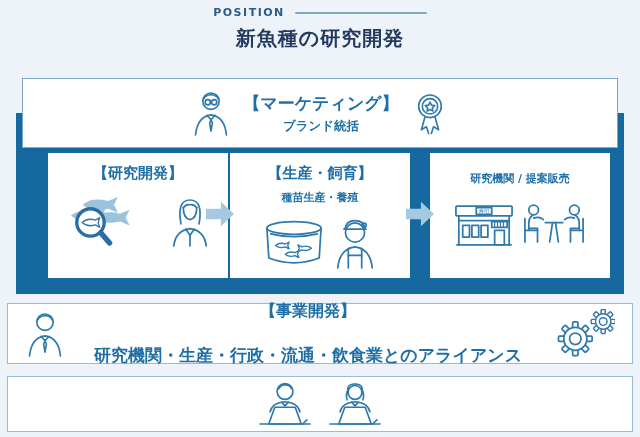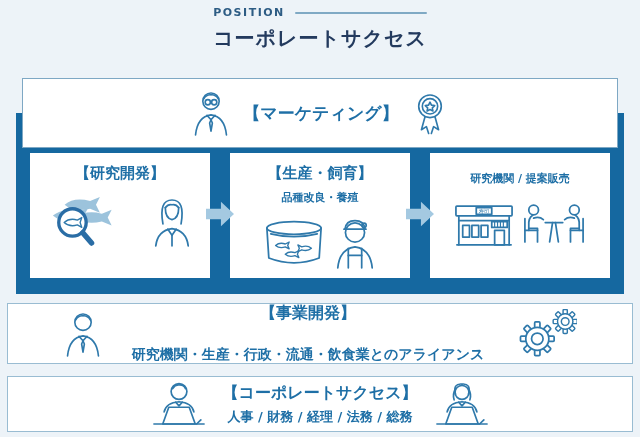--- a/index.html
+++ b/index.html
@@ -26,21 +26,21 @@
     display:flex;align-items:center;justify-content:center;gap:12px;
   }
   .dark-frame{
     position:absolute;left:16px;top:113px;width:608px;height:181px;
     background:#1568a0;z-index:1;
   }
   .process-box{
     position:absolute;top:153px;width:180px;height:125px;z-index:2;
     text-align:center;padding-top:11px;
   }
-  .process-box.b1{left:30px;}
+  .process-box.b1{left:48px;}
   .process-box.b2{left:230px;font-family:Liberation Serif, serif;}
   .process-box.b3{left:430px;}
   .flow-arrow{position:absolute;top:201px;width:28px;height:26px;z-index:4;}
   .flow-arrow.a1{left:206px;}
   .flow-arrow.a2{left:406px;}
 
   .band-box{
     position:absolute;left:7px;width:626px;
     border:1px solid #99bcd2;z-index:2;
     display:flex;align-items:center;justify-content:center;
@@ -49,55 +49,56 @@
   .corp-box{top:376px;height:56px;gap:18px;}
 
   
   .blue-title{color:#1e6fa6;font-weight:700;}
   .blue-sub{color:#1e6fa6;font-weight:700;}
   .marketing-box .blue-title{font-size:17px;}
   .marketing-box .blue-sub{font-size:12.5px;margin-top:3px;text-align:center;}
   .process-box .blue-title{font-size:15px;}
   .process-box .blue-sub{font-size:11px;margin-top:7px;}
   .bizdev-box .blue-title{font-size:16px;text-align:center;}
-  .bizdev-box .blue-sub{font-size:14px;margin-top:22px;text-align:center;}
+  .bizdev-box .blue-sub{font-size:17px;margin-top:22px;text-align:center;}
   .corp-box .blue-title{font-size:16px;text-align:center;}
   .corp-box .blue-sub{font-size:13px;margin-top:4px;text-align:center;}
 
   .icon-row{display:flex;align-items:center;justify-content:center;gap:8px;margin-top:7px;height:62px;}
 
   svg.icon{stroke:#2f79ab;fill:none;stroke-width:1.8;stroke-linecap:round;stroke-linejoin:round;}
   svg.icon text{stroke:none;}
 </style>
 </head>
 <body>
 
 <div class="canvas">
 
   <div class="header">
     <div class="eyebrow-row">
       <span class="eyebrow">POSITION</span>
       <span class="eyebrow-line"></span>
     </div>
-    <div class="page-title">コーポレートサクセス</div>
+    <div class="page-title">新魚種の研究開発</div>
   </div>
 
   <div class="white-box marketing-box">
     <svg class="icon" width="40" height="48" viewBox="0 0 44 52">
       <circle cx="22" cy="13" r="9"></circle>
       <path d="M14 10.5 Q17 5.5 22 6 Q27 5.5 30 10.5"></path>
       <circle cx="18.5" cy="14.2" r="2.9"></circle>
       <circle cx="25.5" cy="14.2" r="2.9"></circle>
       <path d="M21.4 13.8 H22.6"></path>
       <path d="M5 50 Q7 30 22 28 Q37 30 39 50"></path>
       <path d="M17.5 28.5 L22 33.5 L26.5 28.5"></path>
       <path d="M22 33.5 L20.5 37 L22 46 L23.5 37 Z"></path>
     </svg>
     <div>
       <div class="blue-title">【マーケティング】</div>
+      <div class="blue-sub">ブランド統括</div>
     </div>
     <svg class="icon" width="38" height="47" viewBox="0 0 42 52">
       <circle cx="21" cy="18" r="12.5"></circle>
       <circle cx="21" cy="18" r="8.5"></circle>
       <path d="M21 13.5 L22.6 16.7 L26.2 17.2 L23.6 19.7 L24.2 23.3 L21 21.6 L17.8 23.3 L18.4 19.7 L15.8 17.2 L19.4 16.7 Z"></path>
       <path d="M15.5 29.5 L11.5 44 L17 40.5 L19.5 48"></path>
       <path d="M26.5 29.5 L30.5 44 L25 40.5 L22.5 48"></path>
     </svg>
   </div>
 
@@ -126,21 +127,21 @@
       </svg>
     </div>
   </div>
 
   <svg class="flow-arrow a1" viewBox="0 0 30 26">
     <path d="M0 7.5 H16 V0 L30 13 L16 26 V18.5 H0 Z" fill="#a4c9e1"></path>
   </svg>
 
   <div class="white-box process-box b2">
     <div class="blue-title">【生産・飼育】</div>
-    <div class="blue-sub">品種改良・養殖</div>
+    <div class="blue-sub">種苗生産・養殖</div>
     <div class="icon-row">
       <svg class="icon" width="62" height="49" viewBox="0 0 64 50">
         <ellipse cx="32" cy="9" rx="28" ry="6.5"></ellipse>
         <path d="M4 9 L6 40 Q32 50 58 40 L60 9"></path>
         <path d="M8 15 Q32 21 56 15"></path>
         <g stroke-width="1.4">
           <path d="M13 27 Q17 23.5 23 25.5 L27 23.5 L25.5 27 L27 30.5 L23 28.5 Q17 30.5 13 27 Z"></path>
           <path d="M23 36 Q27 32.5 33 34.5 L37 32.5 L35.5 36 L37 39.5 L33 37.5 Q27 39.5 23 36 Z"></path>
           <path d="M50 30 Q46 26.5 40 28.5 L36 26.5 L37.5 30 L36 33.5 L40 31.5 Q46 33.5 50 30 Z"></path>
         </g>
@@ -274,24 +275,20 @@
   <div class="white-box band-box corp-box">
     <svg class="icon" width="52" height="47" viewBox="0 0 56 50">
       <circle cx="28" cy="11" r="8.5"></circle>
       <path d="M21 8 Q24 3.5 28 4 Q33 3.5 35 8"></path>
       <path d="M12 33 Q14 23 28 22 Q42 23 44 33"></path>
       <path d="M24.5 22.5 L28 26.5 L31.5 22.5"></path>
       <path d="M17 28 L39 28 L45.5 46 L10.5 46 Z" fill="#fff"></path>
       <path d="M1 46 H55"></path>
       <path d="M47 46 L51.5 41.5"></path>
     </svg>
-    <div>
-      <div class="blue-title">【コーポレートサクセス】</div>
-      <div class="blue-sub">人事 / 財務 / 経理 / 法務 / 総務</div>
-    </div>
     <svg class="icon" width="52" height="47" viewBox="0 0 56 50">
       <circle cx="28" cy="12" r="7.5"></circle>
       <path d="M21 14 Q18 2 28 3 Q38 2 35 14"></path>
       <path d="M21 8 Q17.5 14 19.5 20"></path>
       <path d="M35 8 Q38.5 14 36.5 20"></path>
       <path d="M12 33 Q14 23 28 22 Q42 23 44 33"></path>
       <path d="M24.5 22.5 L28 26.5 L31.5 22.5"></path>
       <path d="M17 28 L39 28 L45.5 46 L10.5 46 Z" fill="#fff"></path>
       <path d="M1 46 H55"></path>
       <path d="M47 46 L51.5 41.5"></path>

